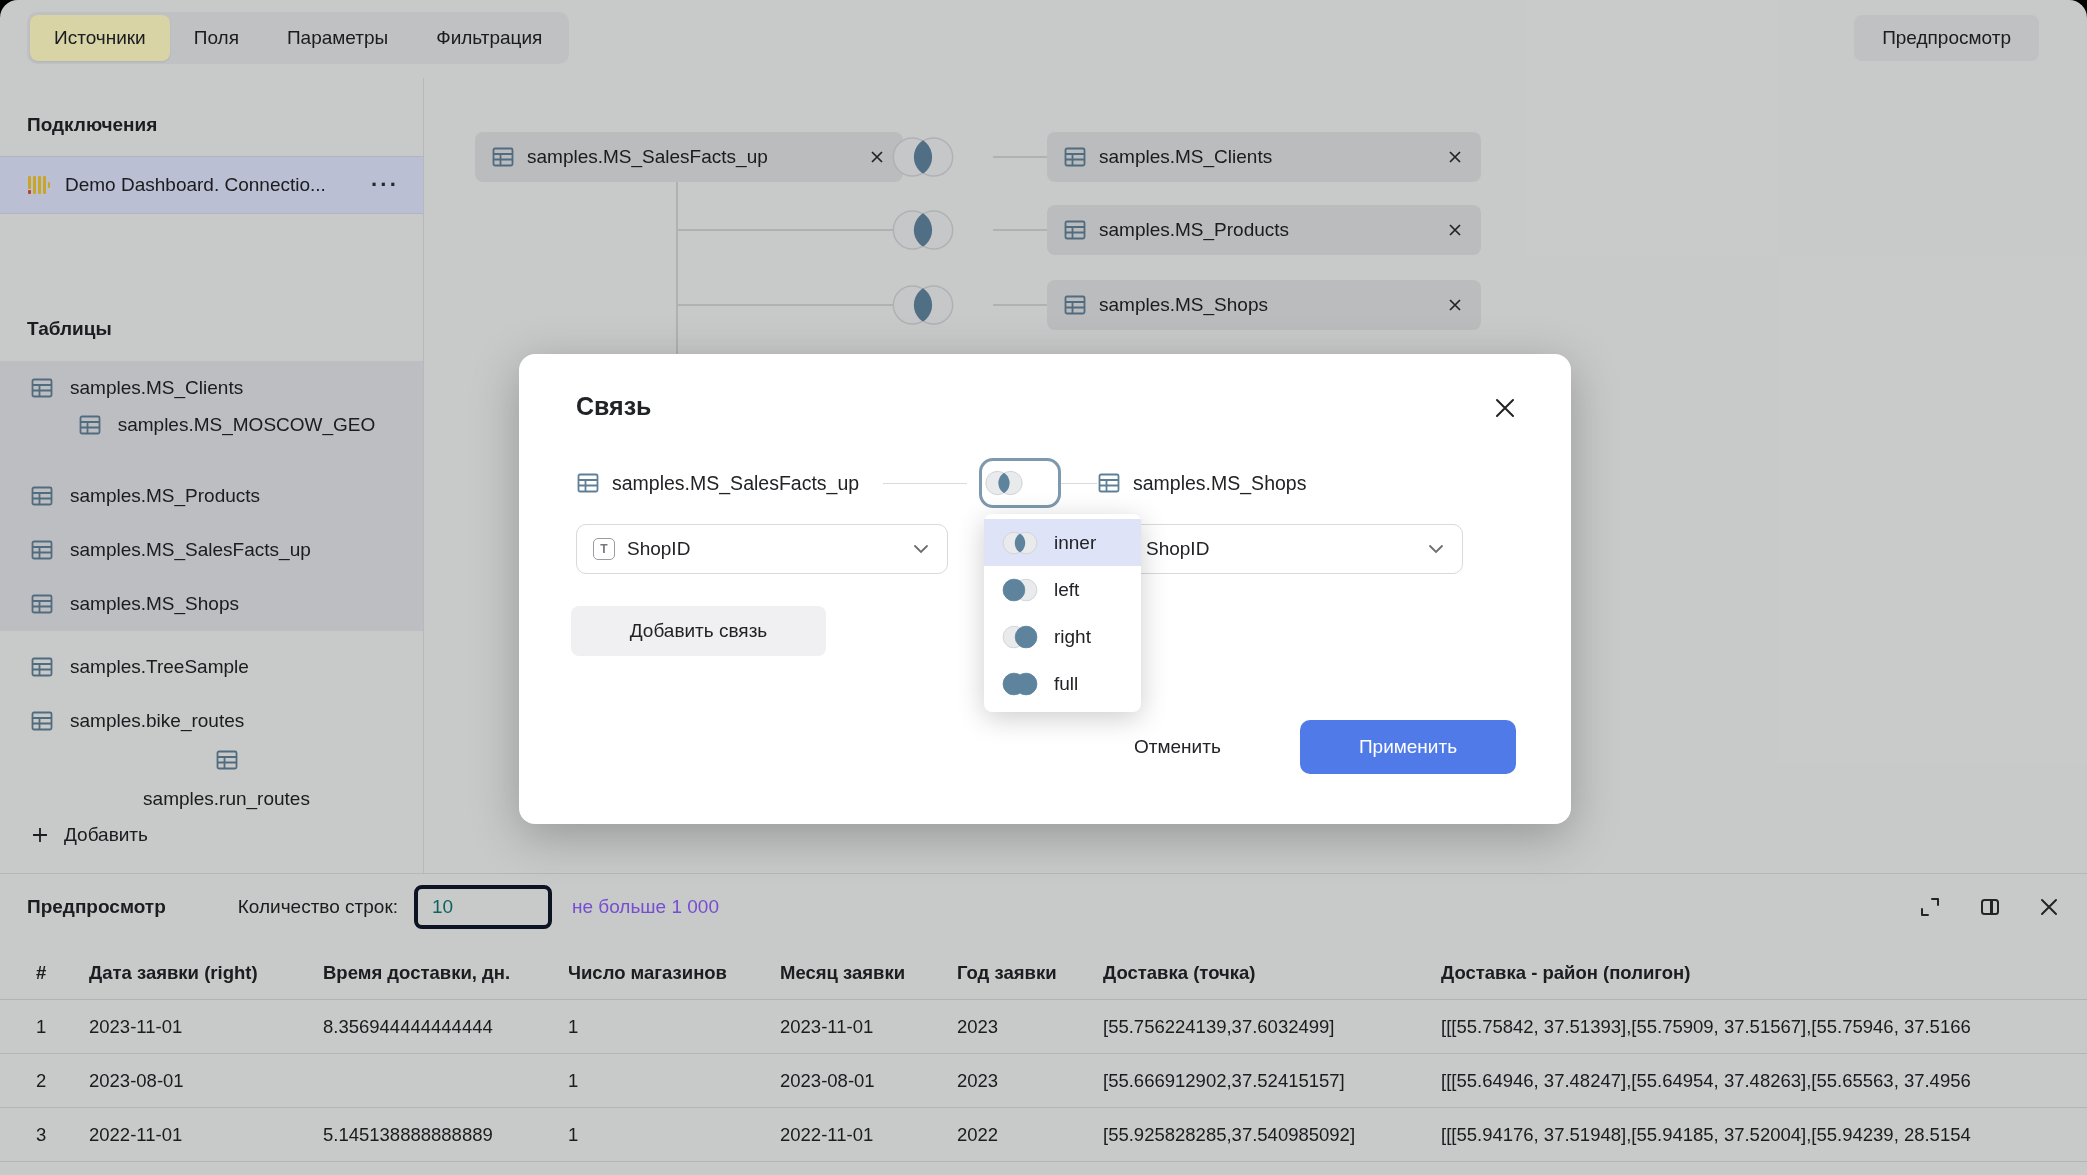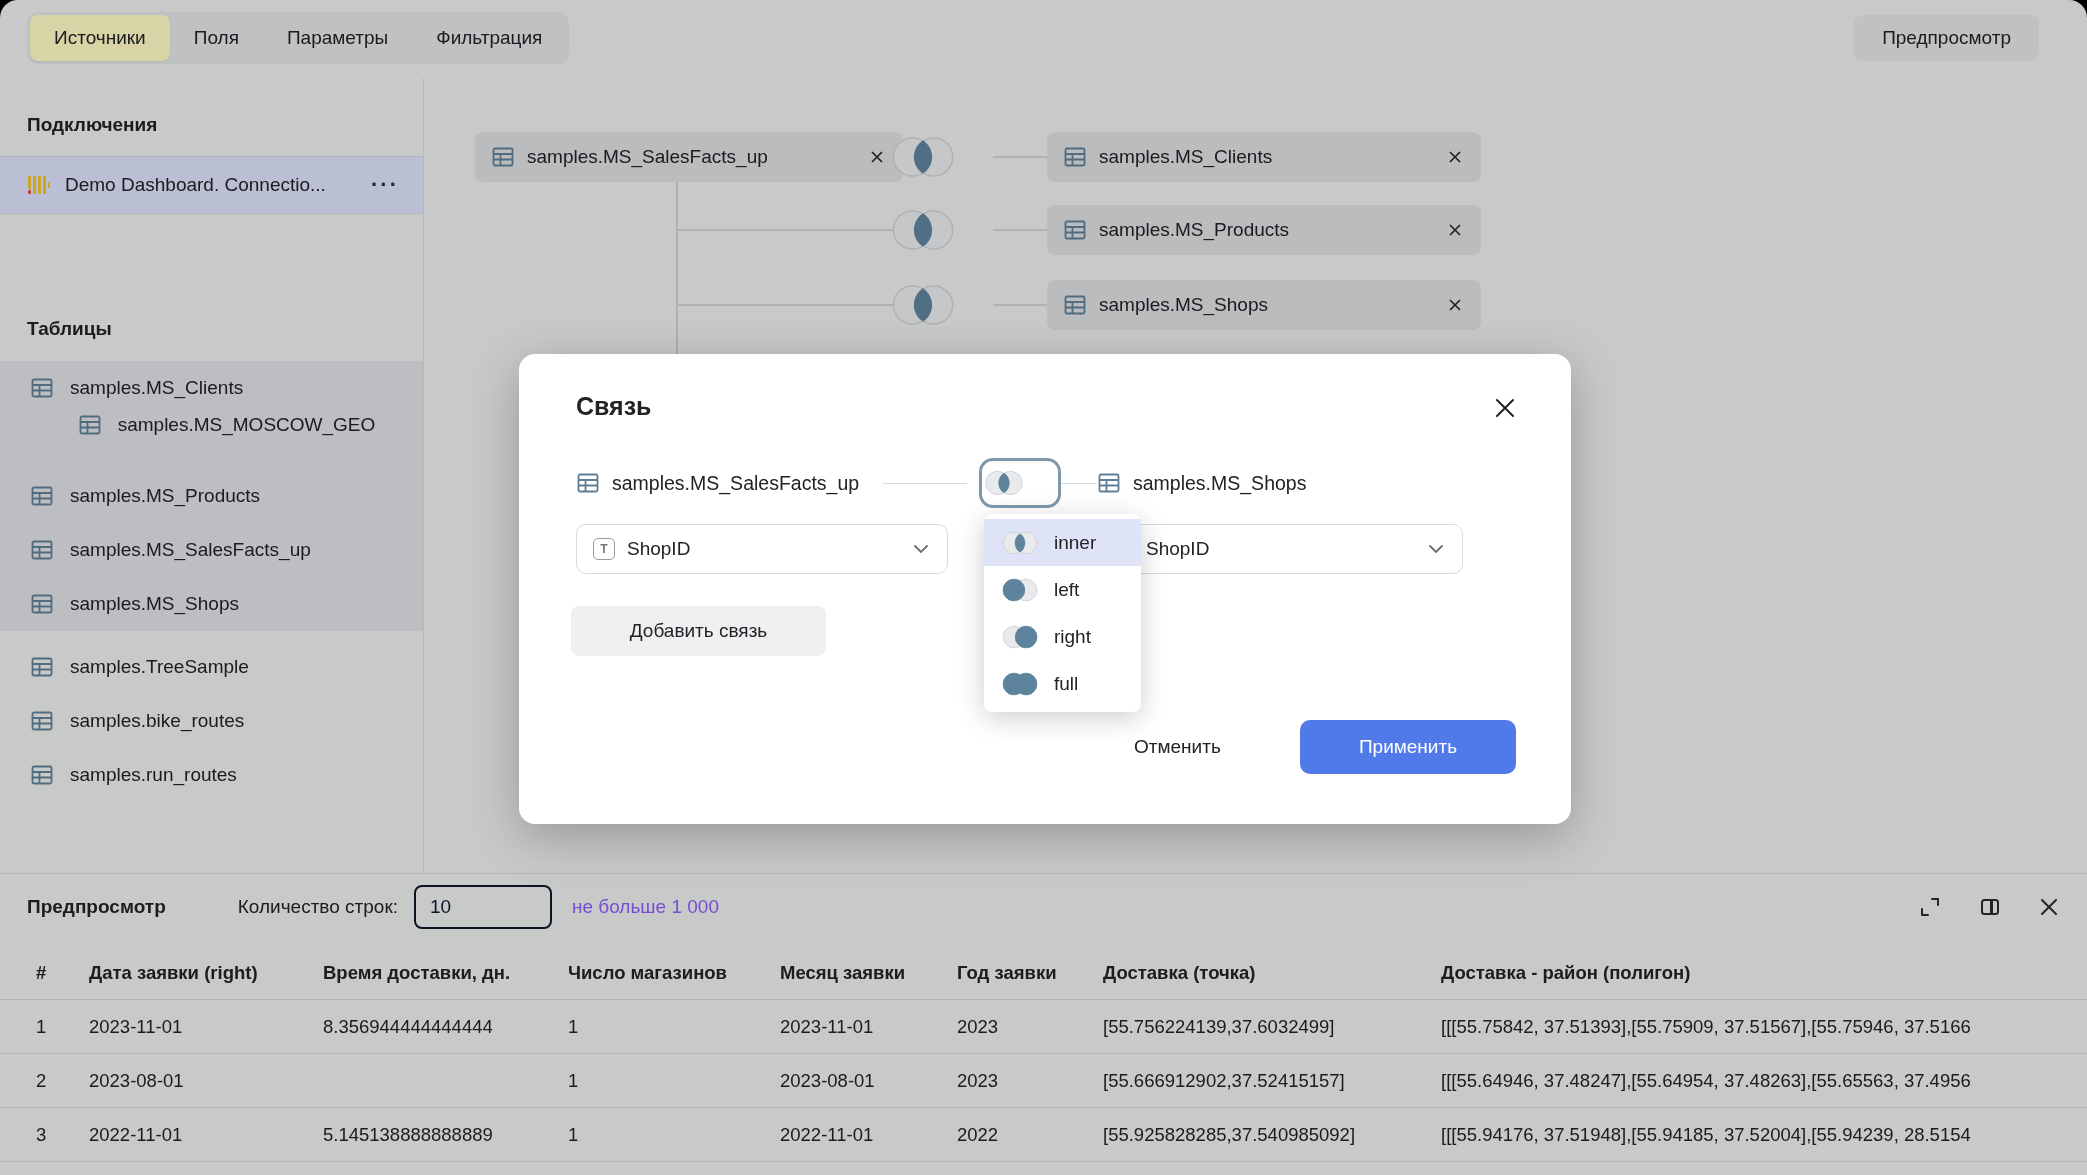--- a/index.html
+++ b/index.html
@@ -78,22 +78,22 @@
   .btn-cancel{position:absolute;left:595px;top:368px;height:50px;display:flex;align-items:center;
               padding:0 20px;font-size:19px;cursor:pointer;}
   .btn-apply{position:absolute;left:781px;top:366px;width:216px;height:54px;border-radius:10px;color:#fff;
              display:flex;align-items:center;justify-content:center;font-size:19px;cursor:pointer;}
 
   
   .preview{position:absolute;left:0;top:873px;right:0;bottom:0;border-top:1px solid #d6d7d9;}
   .pv-head{position:absolute;left:0;right:0;top:0;height:66px;display:flex;align-items:center;padding:0 27px;}
   .pv-title{font-size:19px;font-weight:bold;}
   .pv-label{margin-left:72px;font-size:19px;}
-  .pv-input{margin-left:16px;width:138px;height:44px;border:2px solid #0f172a;border-radius:8px;background:transparent;
-            font-size:19px;padding:0 0 0 14px;font-family:"Liberation Sans",sans-serif;color:#0f172a;box-sizing:border-box;}
+  .pv-input{margin-left:16px;width:138px;height:44px;border:4px solid #0f172a;border-radius:8px;background:transparent;
+            font-size:19px;padding:0 0 0 14px;font-family:"Liberation Sans",sans-serif;color:#0f766e;box-sizing:border-box;}
   .pv-hint{margin-left:20px;font-size:19px;color:#8b5cf6;}
   .pv-icons{margin-left:auto;display:flex;align-items:center;gap:36px;}
   .pv-icons span{display:flex;cursor:pointer;}
   .grid{position:absolute;left:0;right:0;top:72px;}
   .grow{display:grid;grid-template-columns:53px 234px 245px 212px 177px 146px 338px 1fr;
         padding-left:36px;align-items:center;height:53px;border-bottom:1px solid #d2d3d6;}
   .grow div{font-size:18.5px;white-space:nowrap;overflow:hidden;padding-right:14px;}
   .grow.hdr div{font-weight:bold;}
   .grow.r{height:53px;border-bottom:1px solid #d4d5d8;}
 </style>
@@ -173,28 +173,36 @@
           </svg></span>
       <span>samples.TreeSample</span>
     </div>
     <div class="tbl-item" style="top:616px;">
       <span class="table-ico"><svg viewBox="0 0 24 24" fill="none" stroke="#5e7f95" stroke-width="1.8">
             <rect x="2.5" y="3.5" width="19" height="17" rx="1.5"></rect>
             <path d="M2.5 9h19M2.5 14.5h19M9.5 9v11.5"></path>
           </svg></span>
       <span>samples.bike_routes</span>
     </div>
-    <div class="tbl-item" style="top:670px;">
+    <div class="tbl-item" style="top:670px;flex-direction:column;">
       <span class="table-ico"><svg viewBox="0 0 24 24" fill="none" stroke="#5e7f95" stroke-width="1.8">
             <rect x="2.5" y="3.5" width="19" height="17" rx="1.5"></rect>
             <path d="M2.5 9h19M2.5 14.5h19M9.5 9v11.5"></path>
           </svg></span>
       <span>samples.run_routes</span>
     </div>
 
+    <div class="add-row">
+      <span style="display:flex;">
+          <svg width="20" height="20" viewBox="0 0 20 20" stroke="#222326" stroke-width="1.8">
+            <path d="M10 3v14M3 10h14"></path>
+          </svg>
+        </span>
+      <span>Добавить</span>
+    </div>
   </div>
 
   <div class="canvas">
 
     <div class="cline" style="left:446px;top:78px;width:54px;height:2px;"></div>
     <div class="cline" style="left:570px;top:78px;width:54px;height:2px;"></div>
     <div class="cline" style="left:253px;top:104px;width:2px;height:173px;"></div>
     <div class="cline" style="left:253px;top:151px;width:247px;height:2px;"></div>
     <div class="cline" style="left:570px;top:151px;width:54px;height:2px;"></div>
     <div class="cline" style="left:253px;top:226px;width:247px;height:2px;"></div>

